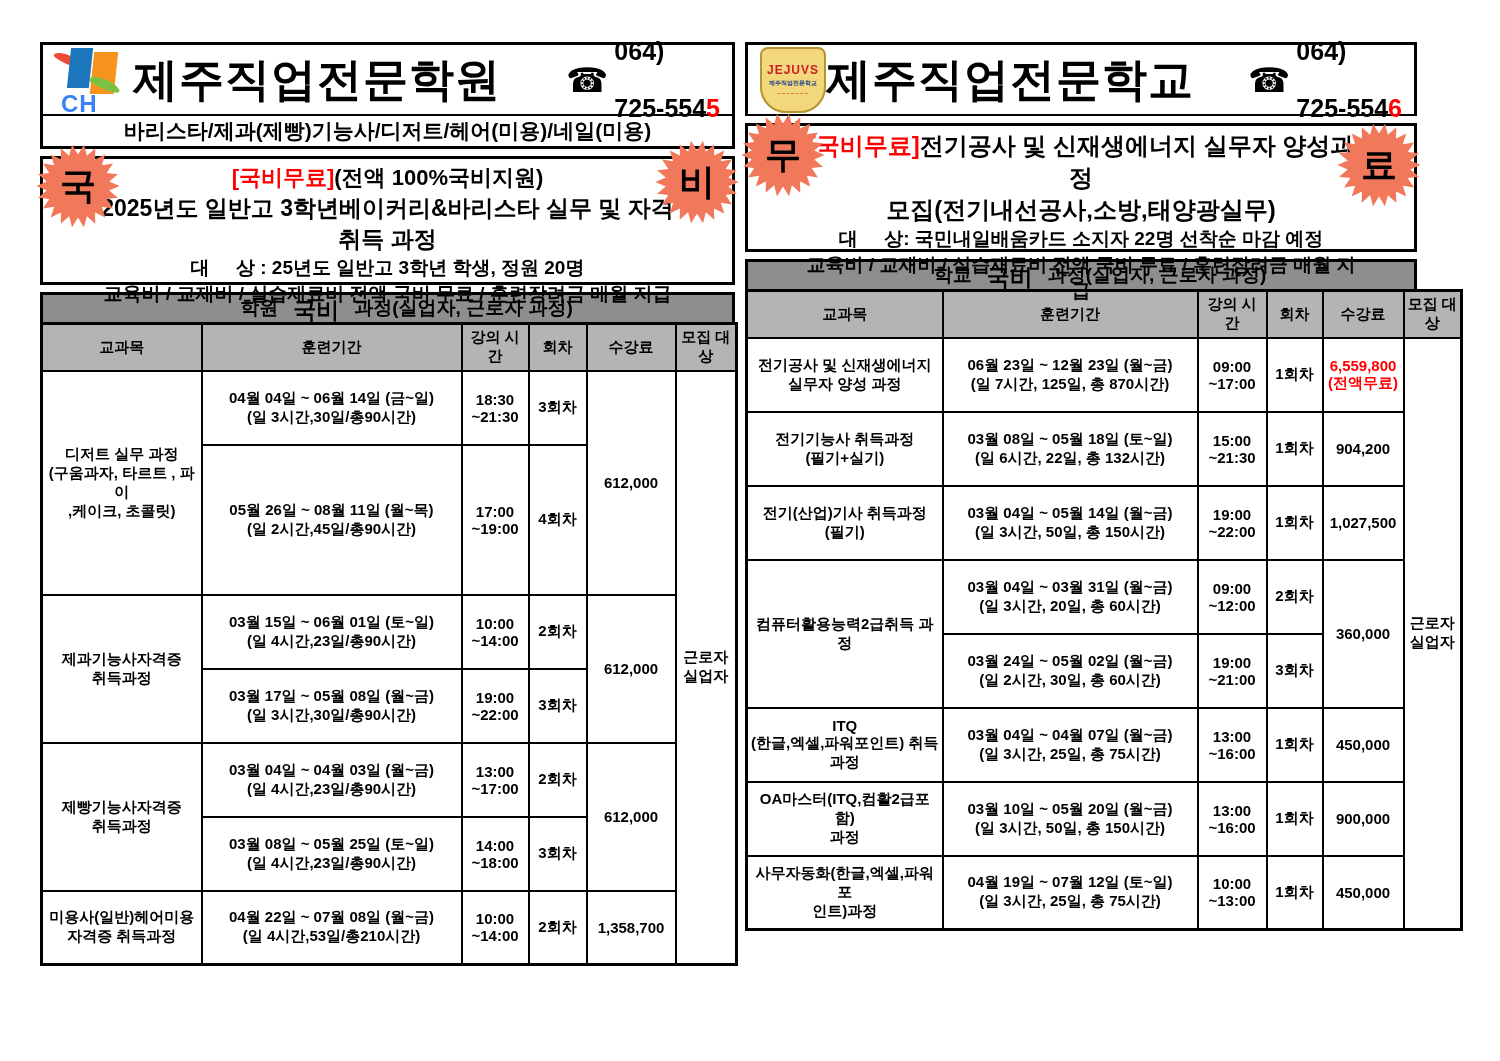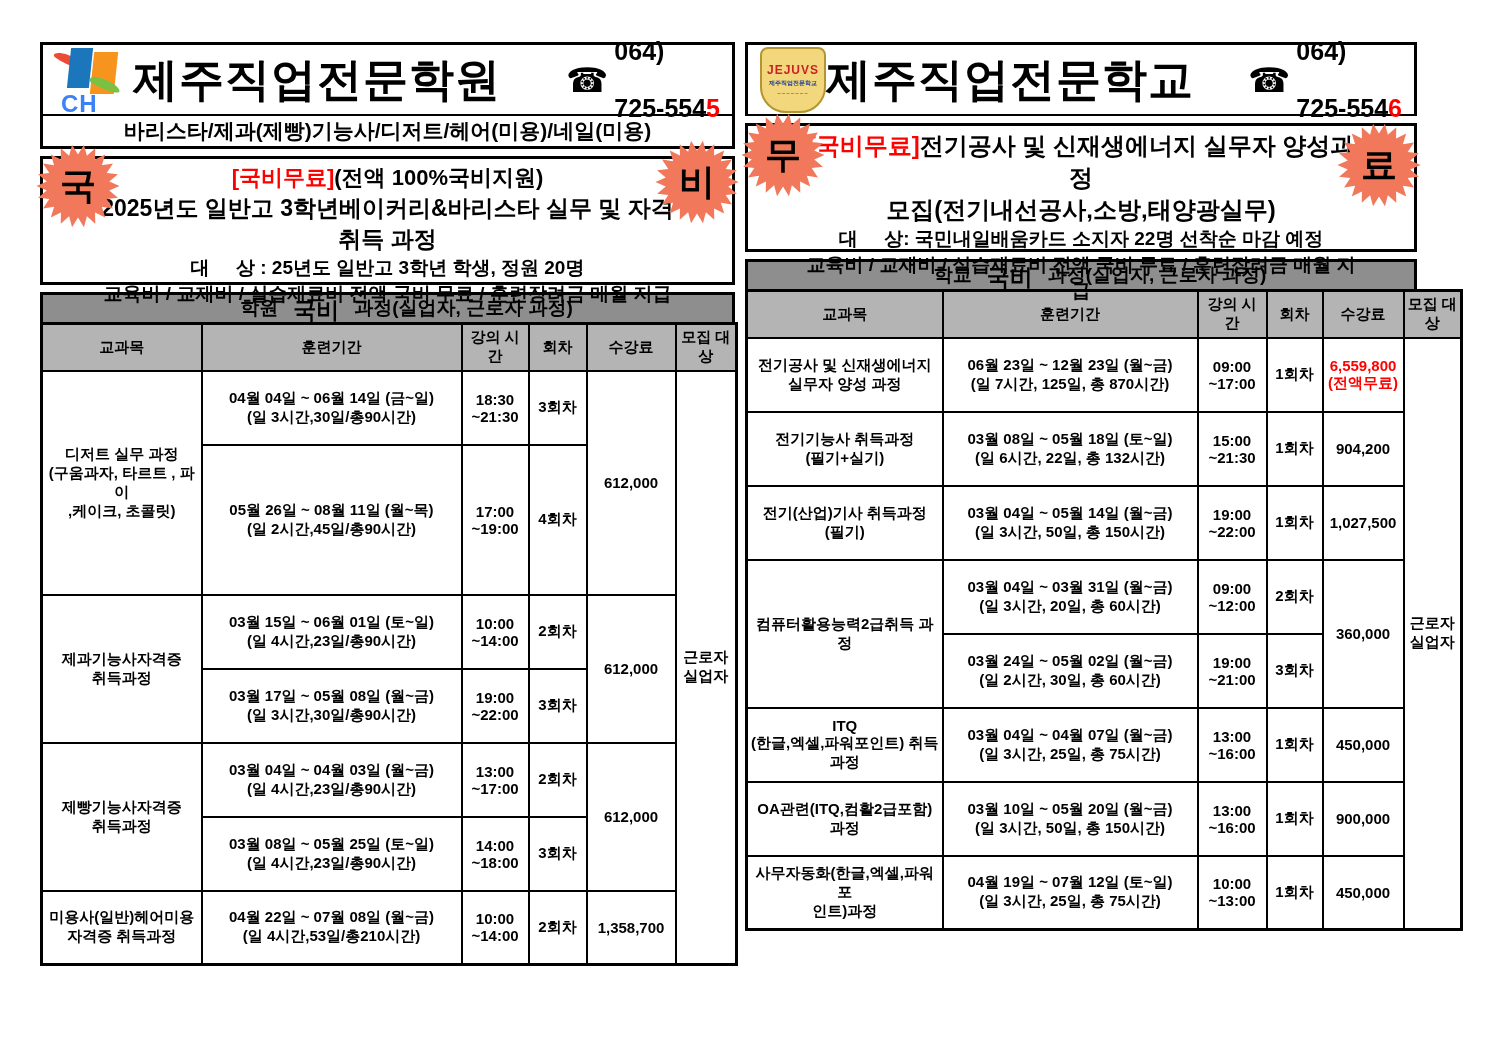--- a/index.html
+++ b/index.html
@@ -319,21 +319,21 @@
 (한글,엑셀,파워포인트) 취득
 과정</td>
           <td>03월 04일 ~ 04월 07일 (월~금)
 (일 3시간, 25일, 총 75시간)</td>
           <td>13:00
 ~16:00</td>
           <td>1회차</td>
           <td>450,000</td>
         </tr>
         <tr class="h1">
-          <td>OA관련(ITQ,컴활2급포함)
+          <td>OA마스터(ITQ,컴활2급포함)
 과정</td>
           <td>03월 10일 ~ 05월 20일 (월~금)
 (일 3시간, 50일, 총 150시간)</td>
           <td>13:00
 ~16:00</td>
           <td>1회차</td>
           <td>900,000</td>
         </tr>
         <tr class="h1">
           <td>사무자동화(한글,엑셀,파워포

